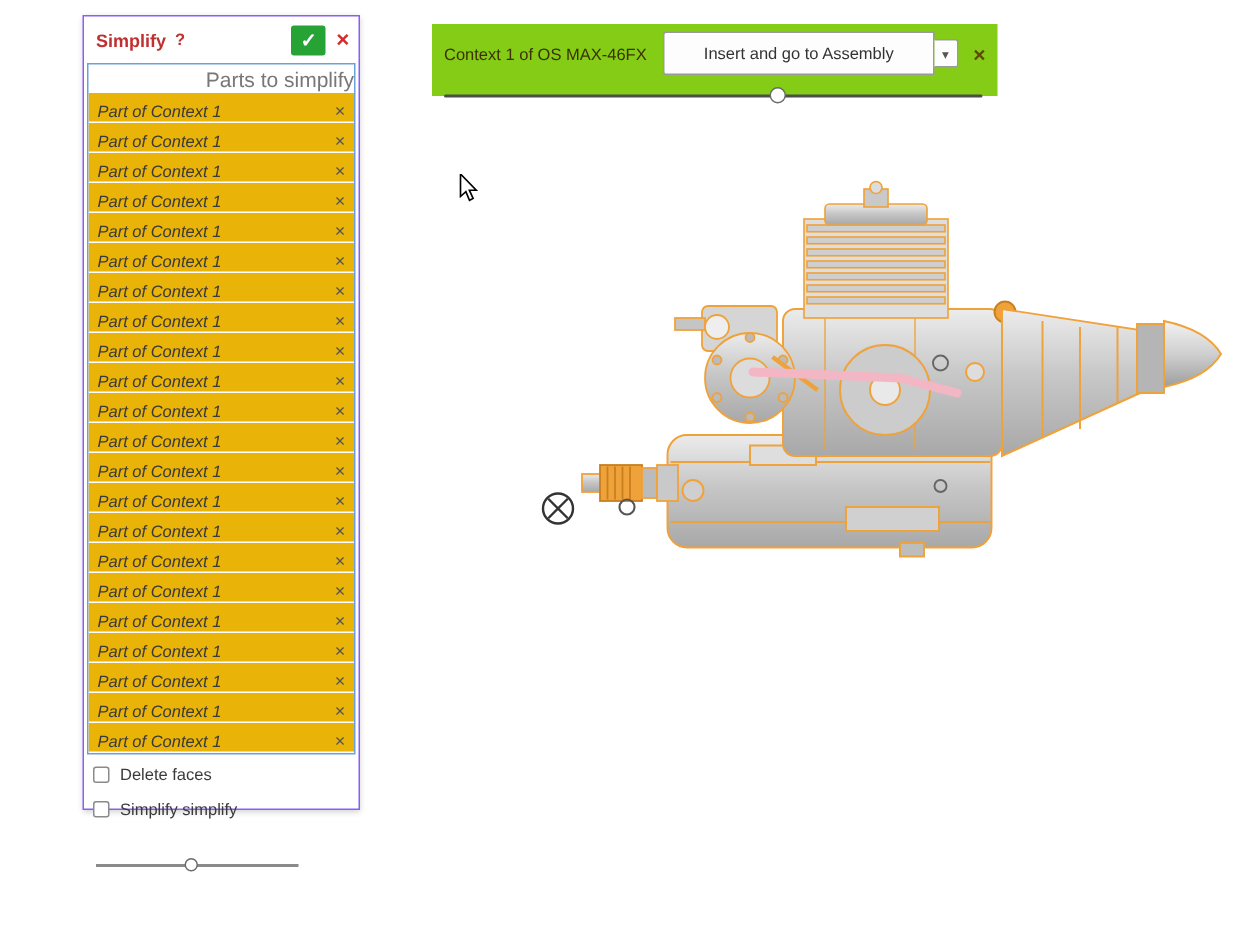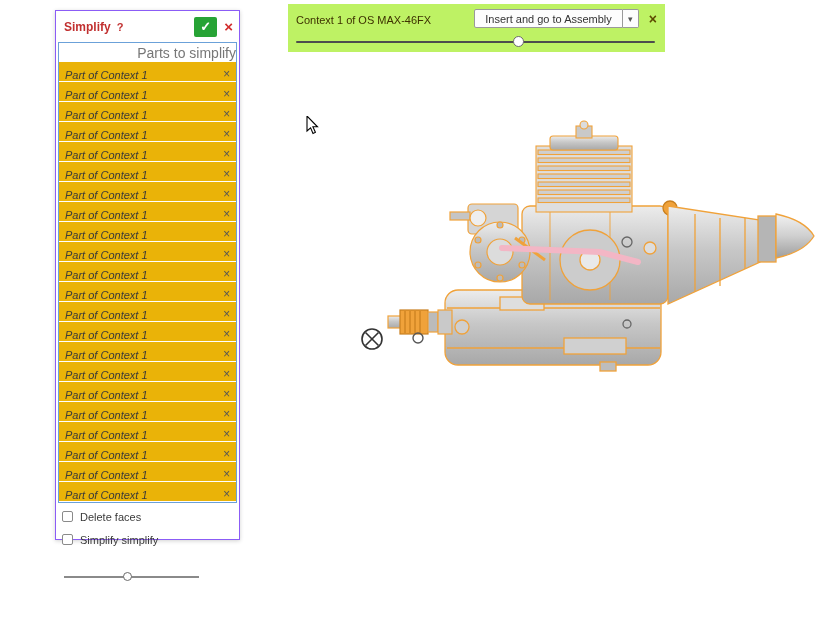--- a/index.html
+++ b/index.html
@@ -4,29 +4,29 @@
 <style>
   * { margin:0; padding:0; box-sizing:border-box; }
   html,body { width:831px; height:617px; }
   body {
     position:relative; overflow:hidden; background:#ffffff;
     font-family:"Liberation Sans", sans-serif; color:#333;
   }
 
   
   .ctx-bar {
-    position:absolute; left:288px; top:4px; width:377px; height:48px;
-    background:#bef264; padding:5px 8px 0 8px;
+    position:absolute; left:288px; top:16px; width:377px; height:48px;
+    background:#84cc16; padding:5px 8px 0 8px;
   }
   .ctx-row { display:flex; align-items:center; }
   .ctx-label { font-size:11px; color:#3d3100; flex:1 1 auto; padding-top:2px; }
   .ctx-btn {
     font-family:"Liberation Sans", sans-serif;
     font-size:11px; color:#333; background:#fdfdfd; border:1px solid #9a9a9a;
-    height:19px; padding:0 10px; border-radius:2px 0 0 2px; cursor:pointer; white-space:nowrap;
+    height:29px; padding:0 26px; border-radius:2px 0 0 2px; cursor:pointer; white-space:nowrap;
   }
   .ctx-dd {
     font-size:9px; color:#555; background:#fdfdfd; border:1px solid #9a9a9a; border-left:none;
     height:19px; width:16px; border-radius:0 2px 2px 0; cursor:pointer;
   }
   .ctx-close { font-size:14px; font-weight:bold; color:#5d4a00; margin-left:10px; cursor:pointer; line-height:1; }
   .ctx-slider { position:relative; height:22px; margin-top:4px; }
   .ctx-slider .track { position:absolute; left:0; right:2px; top:9px; height:2px; background:#4d4d4d; border-radius:1px; }
   .ctx-slider .handle {
     position:absolute; top:4px; left:217px; width:11px; height:11px; border-radius:50%;

